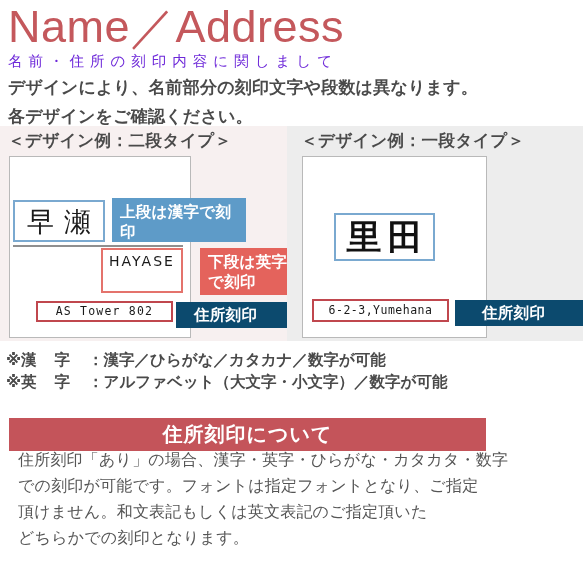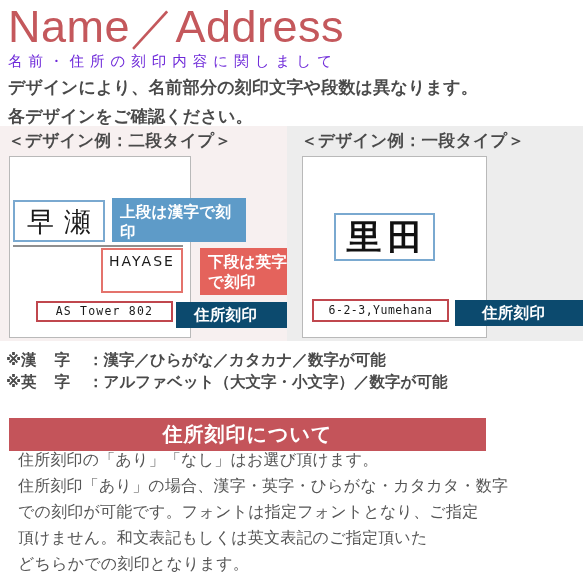--- a/index.html
+++ b/index.html
@@ -358,18 +358,17 @@
     <span>※</span><span class="note-label">漢字</span><span class="note-sep">：漢字／ひらがな／カタカナ／数字が可能</span>
   </div>
   <div class="note-row">
     <span>※</span><span class="note-label">英字</span><span class="note-sep">：アルファベット（大文字・小文字）／数字が可能</span>
   </div>
 </div>
 
 <div class="band">住所刻印について</div>
 
 <div class="body-text">
-  <div class="body-line">住所刻印の「あり」「なし」はお選び頂けます。</div>
   <div class="body-line">住所刻印「あり」の場合、漢字・英字・ひらがな・カタカタ・数字</div>
   <div class="body-line">での刻印が可能です。フォントは指定フォントとなり、ご指定</div>
   <div class="body-line">頂けません。和文表記もしくは英文表記のご指定頂いた</div>
   <div class="body-line">どちらかでの刻印となります。</div>
 </div>
 
 </body></html>

